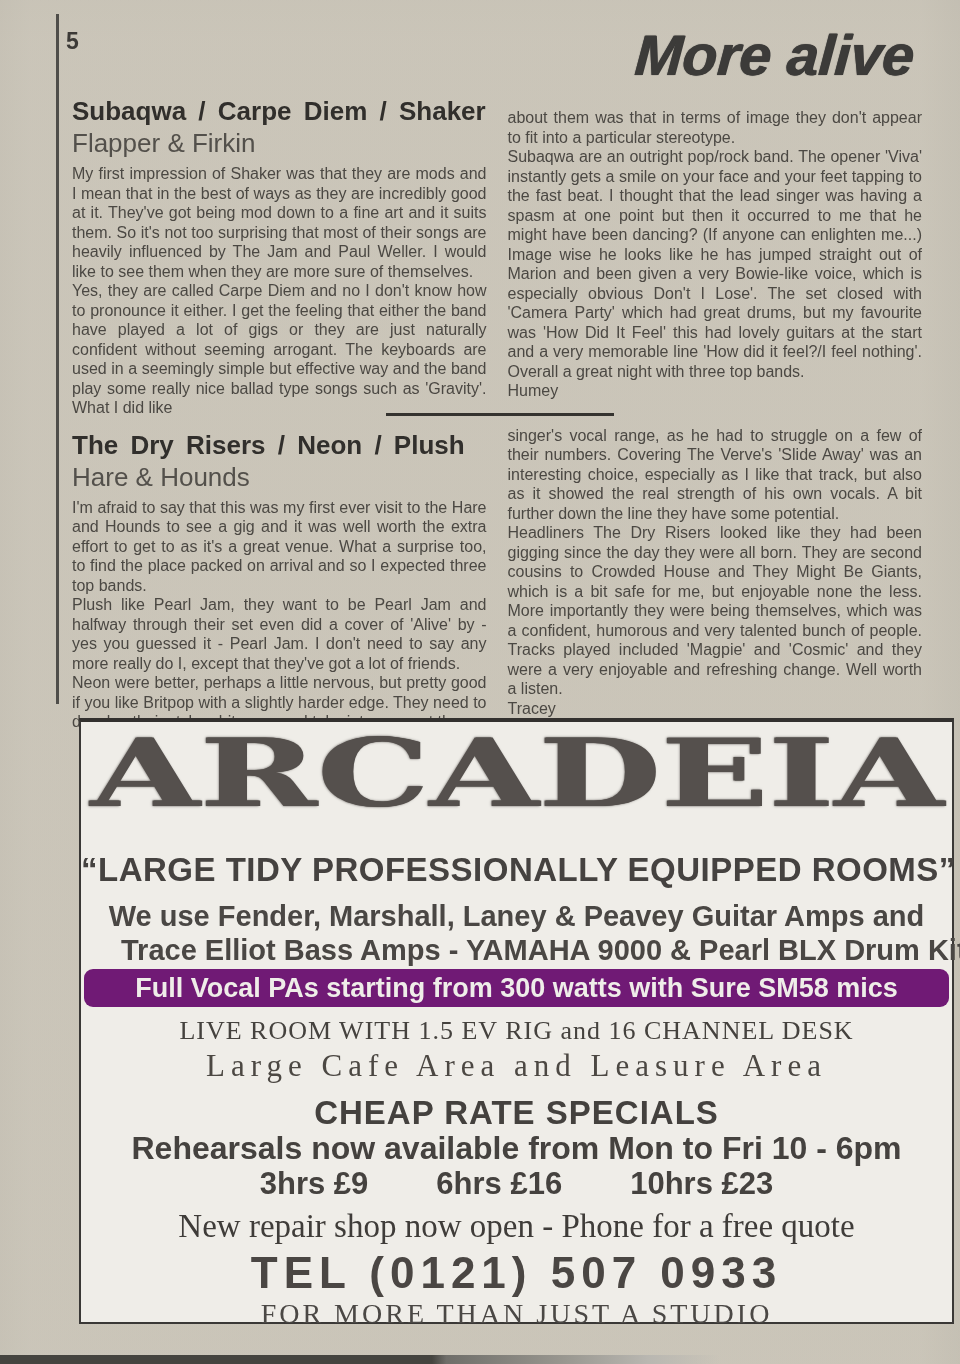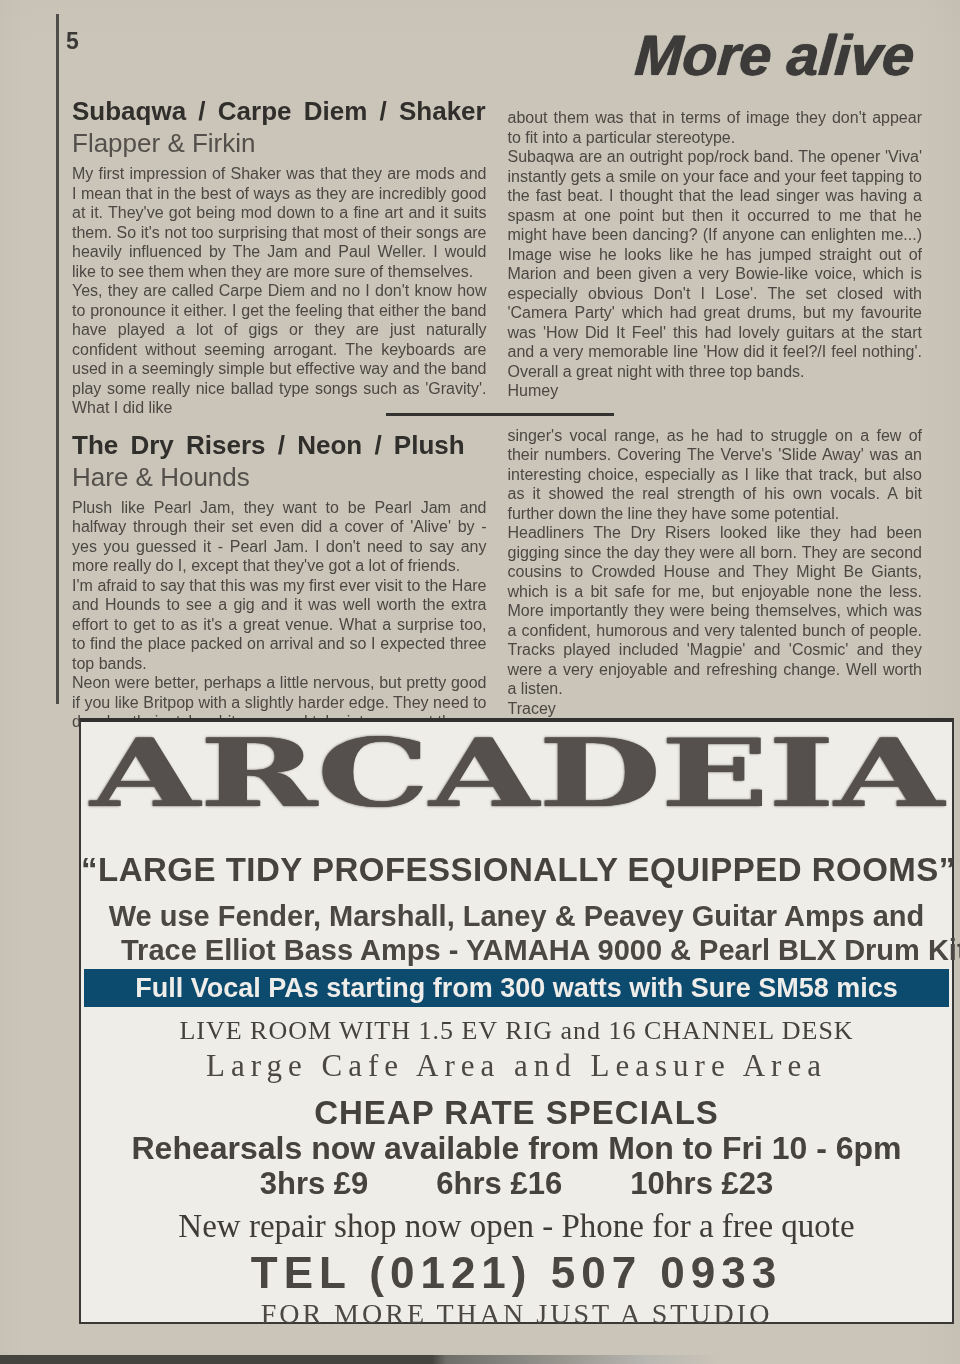--- a/index.html
+++ b/index.html
@@ -35,22 +35,22 @@
       border:2px solid #3a3836;border-top:4px solid #33312f;background:#efede8;margin-left:24px;}
   .ad-line{position:absolute;left:0;right:0;text-align:center;white-space:nowrap;}
   .arc-name{top:4px;font-family:"DejaVu Serif",serif;font-weight:bold;font-size:94px;line-height:1;
       color:#55504d;transform:scaleX(1.5);transform-origin:center;
       text-shadow:0 0 2px #55504d, 1px 0 0 #55504d;}
   .arc-sub{top:86px;font-family:"Liberation Serif",serif;font-size:40px;line-height:1;color:#5b5652;
       letter-spacing:26px;padding-left:18px;}
   .arc-quote{top:130px;font-weight:bold;font-size:33px;line-height:1.1;color:#454240;letter-spacing:.5px;}
   .arc-gear1{top:178px;font-weight:bold;font-size:29px;color:#4a4744;}
   .arc-gear2{top:212px;font-weight:bold;font-size:29px;color:#4a4744;padding-left:40px;}
-  .arc-bar{top:247px;left:3px;right:3px;background:#0c4a6e;color:#efede9;font-weight:bold;
-      font-size:27px;line-height:38px;height:38px;}
+  .arc-bar{top:247px;left:3px;right:3px;background:#701a75;color:#efede9;font-weight:bold;
+      font-size:27px;line-height:38px;height:38px;border-radius:9px;}
   .arc-live{top:294px;font-family:"Liberation Serif",serif;font-size:26px;color:#45423e;letter-spacing:1px;}
   .arc-cafe{top:326px;font-family:"Liberation Serif",serif;font-size:31px;color:#4c4843;letter-spacing:6px;}
   .arc-cheap{top:372px;font-weight:bold;font-size:33px;color:#44413e;letter-spacing:1px;}
   .arc-rehearse{top:408px;font-weight:bold;font-size:32px;color:#45423f;}
   .arc-rates{top:444px;font-weight:bold;font-size:31px;color:#45423f;display:flex;
       justify-content:center;gap:68px;}
   .arc-repair{top:486px;font-family:"Liberation Serif",serif;font-size:33px;color:#3f3c39;}
   .arc-tel{top:526px;font-weight:bold;font-size:44px;color:#4a4643;letter-spacing:6px;}
   .arc-tagline{top:576px;font-family:"Liberation Serif",serif;font-size:28px;color:#4b4845;letter-spacing:3px;}
 </style>
@@ -70,22 +70,22 @@
       <section class="review">
         <h2 class="rev-title">Subaqwa / Carpe Diem / Shaker</h2>
         <div class="rev-venue">Flapper &amp; Firkin</div>
         <p class="body">My first impression of Shaker was that they are mods and I mean that in the best of ways as they are incredibly good at it. They've got being mod down to a fine art and it suits them. So it's not too surprising that most of their songs are heavily influenced by The Jam and Paul Weller. I would like to see them when they are more sure of themselves.</p>
         <p class="body">Yes, they are called Carpe Diem and no I don't know how to pronounce it either. I get the feeling that either the band have played a lot of gigs or they are just naturally confident without seeming arrogant. The keyboards are used in a seemingly simple but effective way and the band play some really nice ballad type songs such as 'Gravity'. What I did like</p>
       </section>
 
       <section class="review review2">
         <h2 class="rev-title">The Dry Risers / Neon / Plush</h2>
         <div class="rev-venue">Hare &amp; Hounds</div>
+        <p class="body">I'm afraid to say that this was my first ever visit to the Hare and Hounds to see a gig and it was well worth the extra effort to get to as it's a great venue. What a surprise too, to find the place packed on arrival and so I expected three top bands.</p>
         <p class="body">Plush like Pearl Jam, they want to be Pearl Jam and halfway through their set even did a cover of 'Alive' by - yes you guessed it - Pearl Jam. I don't need to say any more really do I, except that they've got a lot of friends.</p>
-        <p class="body">I'm afraid to say that this was my first ever visit to the Hare and Hounds to see a gig and it was well worth the extra effort to get to as it's a great venue. What a surprise too, to find the place packed on arrival and so I expected three top bands.</p>
         <p class="body">Neon were better, perhaps a little nervous, but pretty good if you like Britpop with a slightly harder edge. They need to develop their style a bit more and take into account the</p>
       </section>
 
     </div>
     <div class="col col-right">
 
       <p class="body">about them was that in terms of image they don't appear to fit into a particular stereotype.</p>
       <p class="body">Subaqwa are an outright pop/rock band. The opener 'Viva' instantly gets a smile on your face and your feet tapping to the fast beat. I thought that the lead singer was having a spasm at one point but then it occurred to me that he might have been dancing? (If anyone can enlighten me...) Image wise he looks like he has jumped straight out of Marion and been given a very Bowie-like voice, which is especially obvious Don't I Lose'. The set closed with 'Camera Party' which had great drums, but my favourite was 'How Did It Feel' this had lovely guitars at the start and a very memorable line 'How did it feel?/I feel nothing'. Overall a great night with three top bands.</p>
       <div class="author">Humey</div>
 

